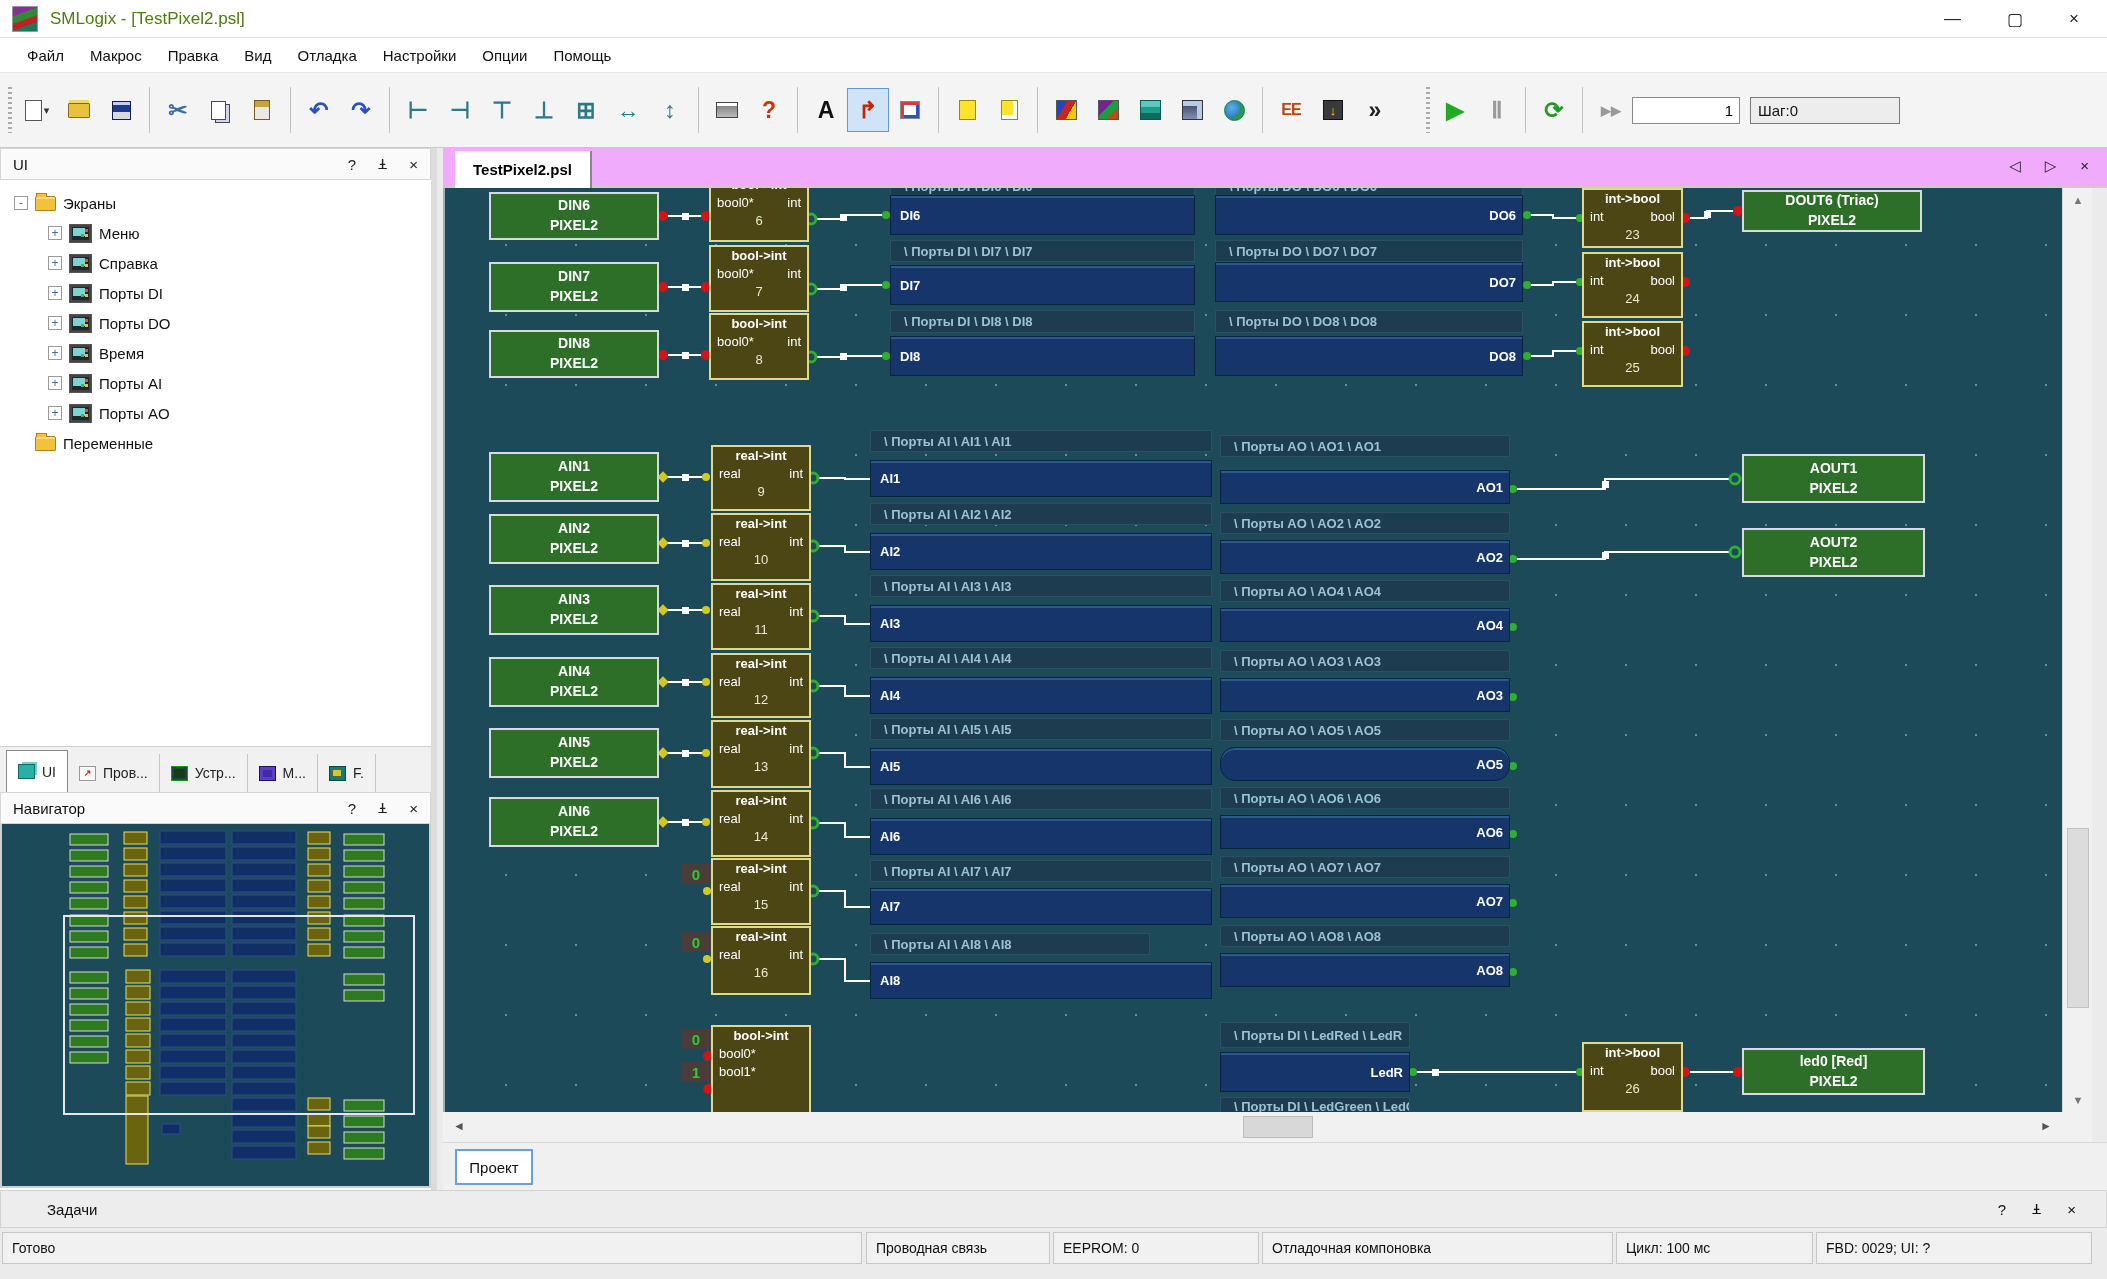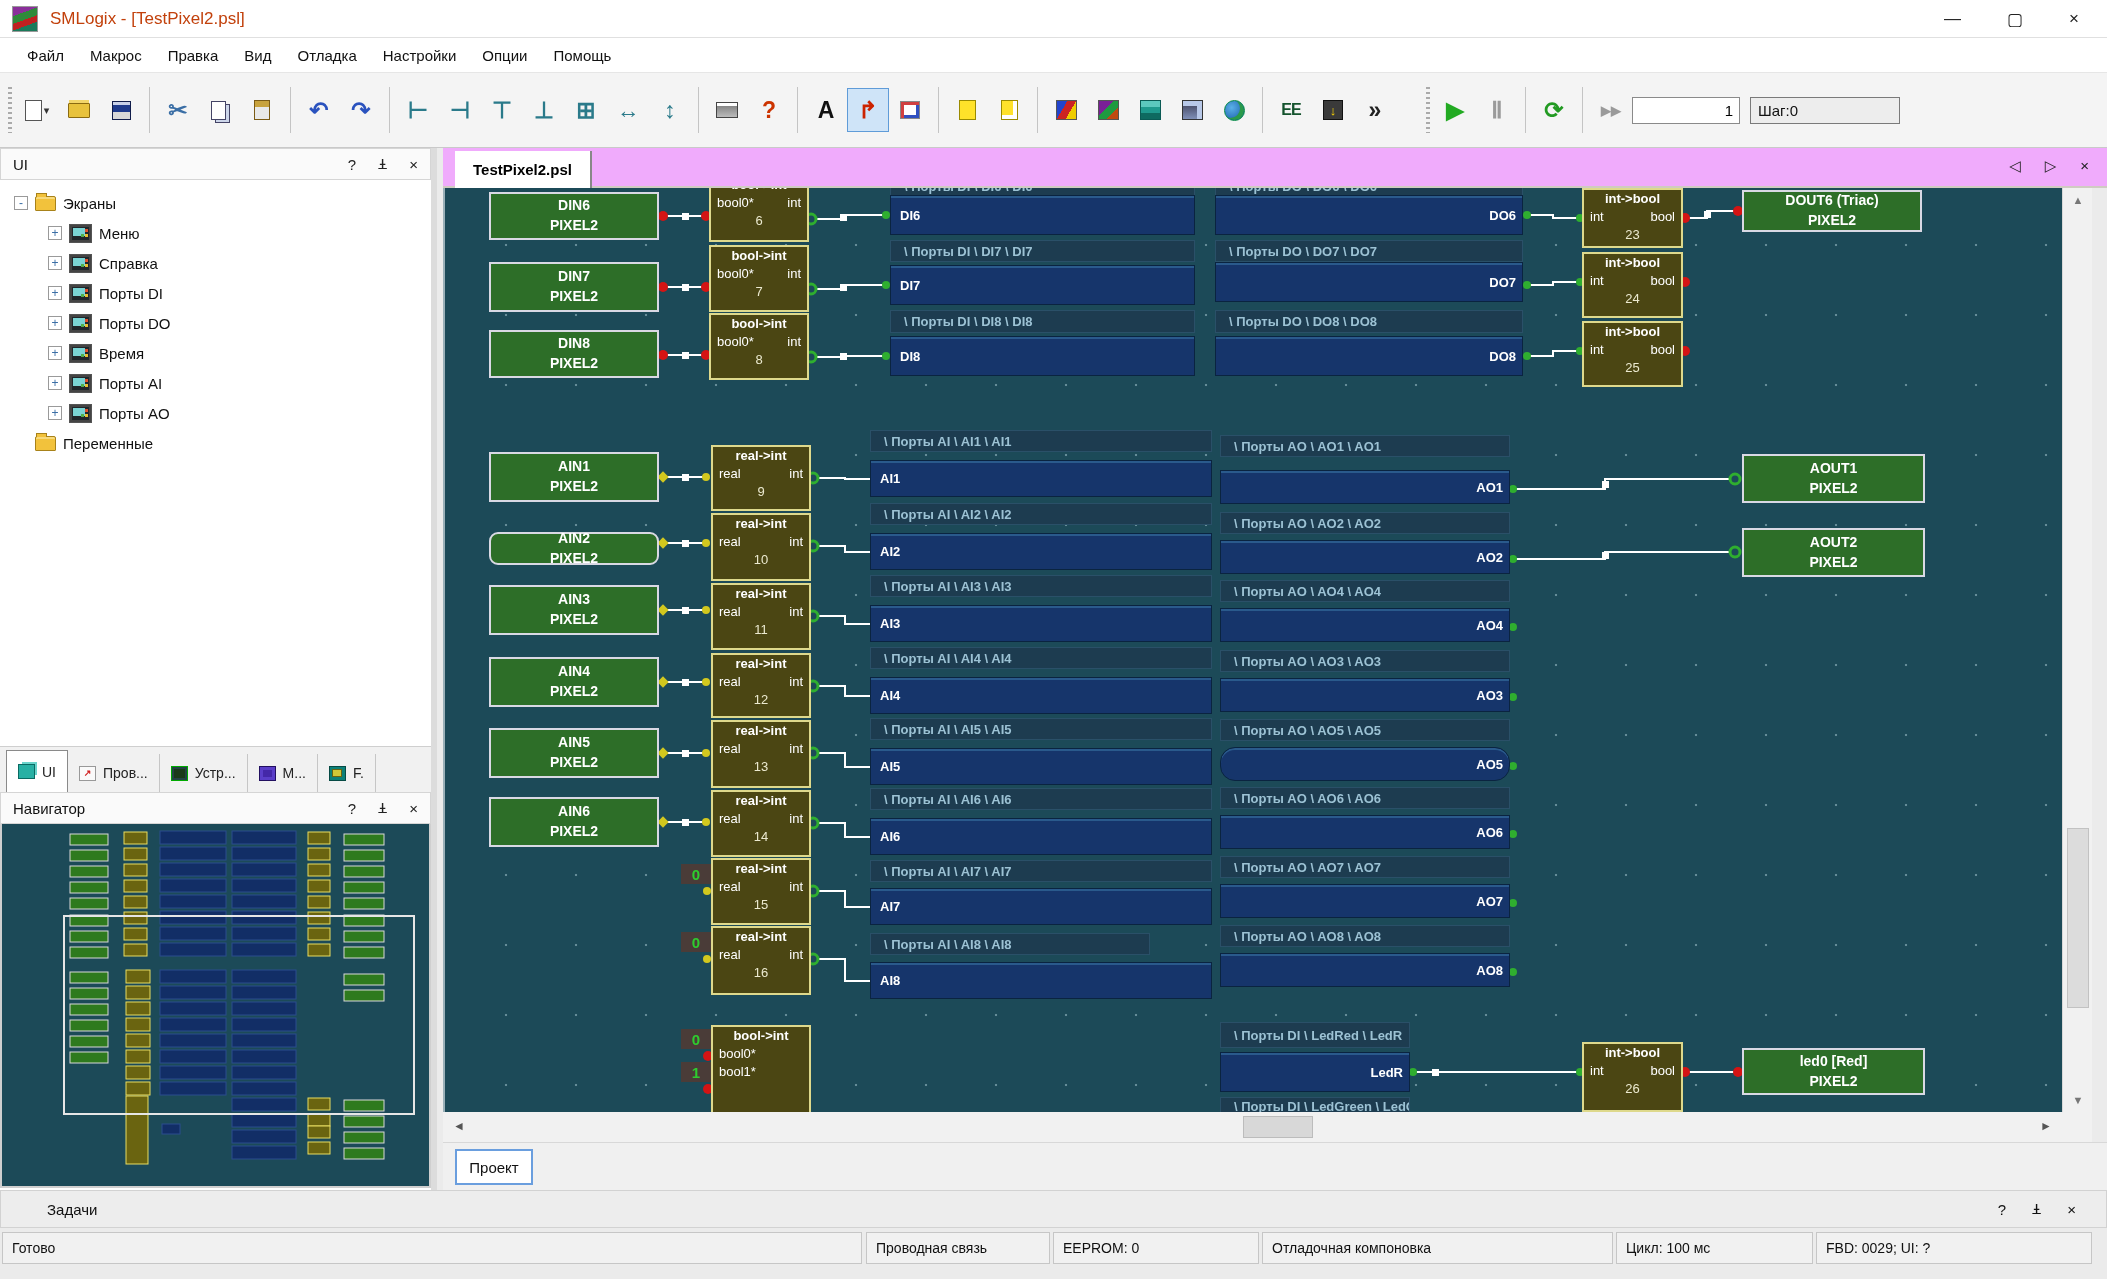--- a/index.html
+++ b/index.html
@@ -2,21 +2,21 @@
 <html><head>
 <meta charset="utf-8">
 <style>
   * { box-sizing:border-box; margin:0; padding:0; }
   body { width:2107px; height:1279px; font-family:"Liberation Sans",sans-serif; background:#ebebeb; position:relative; overflow:hidden; }
 
   
   .titlebar { position:absolute; left:0; top:0; width:2107px; height:38px; background:#fff; border-bottom:1px solid #e0e0e0; display:flex; align-items:center; }
   .applogo { width:26px; height:26px; margin-left:12px; border:1px solid #999;
     background:linear-gradient(160deg,#8a2f9a 0 28%,#2f8a3a 28% 52%,#c02020 52% 72%,#1a7a5a 72%); }
-  .apptitle { margin-left:12px; font-size:17px; color:#c2410c; }
+  .apptitle { margin-left:12px; font-size:17px; color:#4d7c0f; }
   .wincontrols { position:absolute; right:28px; top:0; height:38px; display:flex; gap:46px; align-items:center; font-size:17px; color:#222; }
   .wincontrols span { cursor:default; }
 
   .menubar { position:absolute; left:0; top:38px; width:2107px; height:34px; background:#fff; display:flex; align-items:center; padding-left:14px; font-size:15px; color:#111; }
   .menuitem { padding:5px 13px; }
 
   .toolbar { position:absolute; left:0; top:72px; width:2107px; height:76px; background:#f4f4f4; border-top:1px solid #e6e6e6; border-bottom:1px solid #c9c9c9; display:flex; align-items:center; padding-left:4px; }
   .grip { width:10px; height:46px; margin:0 4px; background:repeating-linear-gradient(#aaa 0 2px,transparent 2px 5px); width:4px; }
   .tbtn { min-width:42px; height:44px; display:flex; align-items:center; justify-content:center; font-size:23px; position:relative; color:#333; }
   .tbtn.sel { background:#cfe4f8; border:1px solid #5f9bd8; }
@@ -35,21 +35,21 @@
   .i-print { width:22px; height:16px; background:linear-gradient(#777,#bbb); border:1px solid #444; box-shadow:inset 0 3px 0 #fff; }
   .i-fbd { width:20px; height:18px; border:1px solid #888; background:#fff; box-shadow:inset 3px 3px 0 #d04040, inset -3px -3px 0 #3050c0; }
   .i-page { width:17px; height:20px; background:#ffe22a; border:1px solid #9a8a00; }
   .i-page2 { width:17px; height:20px; background:#ffe22a; border:1px solid #9a8a00; box-shadow:inset -4px -4px 0 #fff; }
   .i-img1 { width:21px; height:20px; background:linear-gradient(120deg,#2244cc 0 35%,#cc2222 35% 65%,#eecc00 65%); border:1px solid #555; }
   .i-img2 { width:21px; height:20px; background:linear-gradient(135deg,#7a1f96 0 40%,#1f9a40 40% 70%,#c04a10 70%); border:1px solid #555; }
   .i-img3 { width:21px; height:20px; background:#1f9a8e; border:1px solid #0a5a54; box-shadow:inset 0 -6px 0 #0e6a60, inset 0 6px 0 #5cc8be; }
   .i-img4 { width:21px; height:20px; background:linear-gradient(#3a3a52,#8090b8); border:1px solid #333; box-shadow:inset -5px 5px 0 #b8c8e8; }
   .i-img5 { width:21px; height:21px; border-radius:50%; background:radial-gradient(circle at 35% 35%,#5ab0e8,#1050a0); border:1px solid #084; box-shadow:inset -4px -2px 0 #2a9a4a; }
   .i-flash { width:20px; height:20px; background:#3a3a3a; border:1px solid #111; color:#ffd700; font-size:13px; font-weight:bold; display:flex; align-items:center; justify-content:center; }
-  .ee { font-weight:bold; font-size:16px; letter-spacing:-1px; color:#14532d; }
+  .ee { font-weight:bold; font-size:16px; letter-spacing:-1px; color:#c2410c; }
   .pin { display:inline-block; transform:scaleY(-1); }
 
   
   .leftpanel { position:absolute; left:0; top:148px; width:437px; height:1042px; background:#fff; border-right:6px solid #dcdcdc; }
   .panelhdr { height:32px; background:#fafafa; border:1px solid #d5d5d5; display:flex; align-items:center; padding:0 12px; font-size:15px; color:#111; }
   .panelbtns { margin-left:auto; display:flex; gap:22px; font-size:15px; color:#222; }
   .tree { position:relative; height:566px; background:#fff; overflow:hidden; padding-top:8px; }
   .treerow { height:30px; display:flex; align-items:center; font-size:15px; color:#111; gap:7px; }
   .expander { width:14px; height:14px; border:1px solid #9a9a9a; background:#fff; font-size:12px; line-height:12px; text-align:center; color:#3a6ea5; flex:none; }
   .ico-folder { width:21px; height:15px; background:#f2c23c; border:1px solid #a8821a; border-radius:2px 2px 1px 1px; box-shadow:inset 0 2px 0 #f8da7c; flex:none; position:relative; }
@@ -569,21 +569,21 @@
       <div>PIXEL2</div>
     </div>
     <div class="gblock" style="left: 44px; top: 142px; width: 170px; height: 48px;">
       <div>DIN8</div>
       <div>PIXEL2</div>
     </div>
     <div class="gblock" style="left: 44px; top: 264px; width: 170px; height: 50px;">
       <div>AIN1</div>
       <div>PIXEL2</div>
     </div>
-    <div class="gblock" style="left: 44px; top: 344px; width: 170px; height: 33px; border-radius: 9px;">
+    <div class="gblock" style="left: 44px; top: 326px; width: 170px; height: 50px;">
       <div>AIN2</div>
       <div>PIXEL2</div>
     </div>
     <div class="gblock" style="left: 44px; top: 397px; width: 170px; height: 50px;">
       <div>AIN3</div>
       <div>PIXEL2</div>
     </div>
     <div class="gblock" style="left: 44px; top: 469px; width: 170px; height: 50px;">
       <div>AIN4</div>
       <div>PIXEL2</div>

